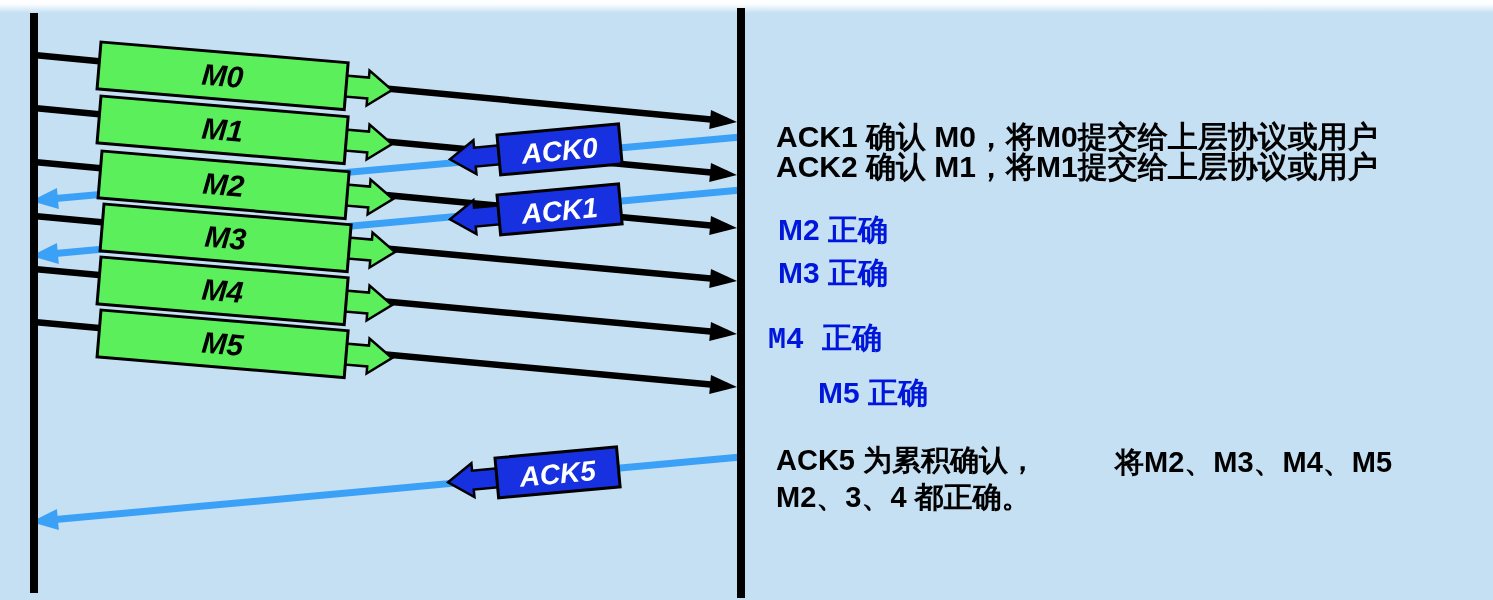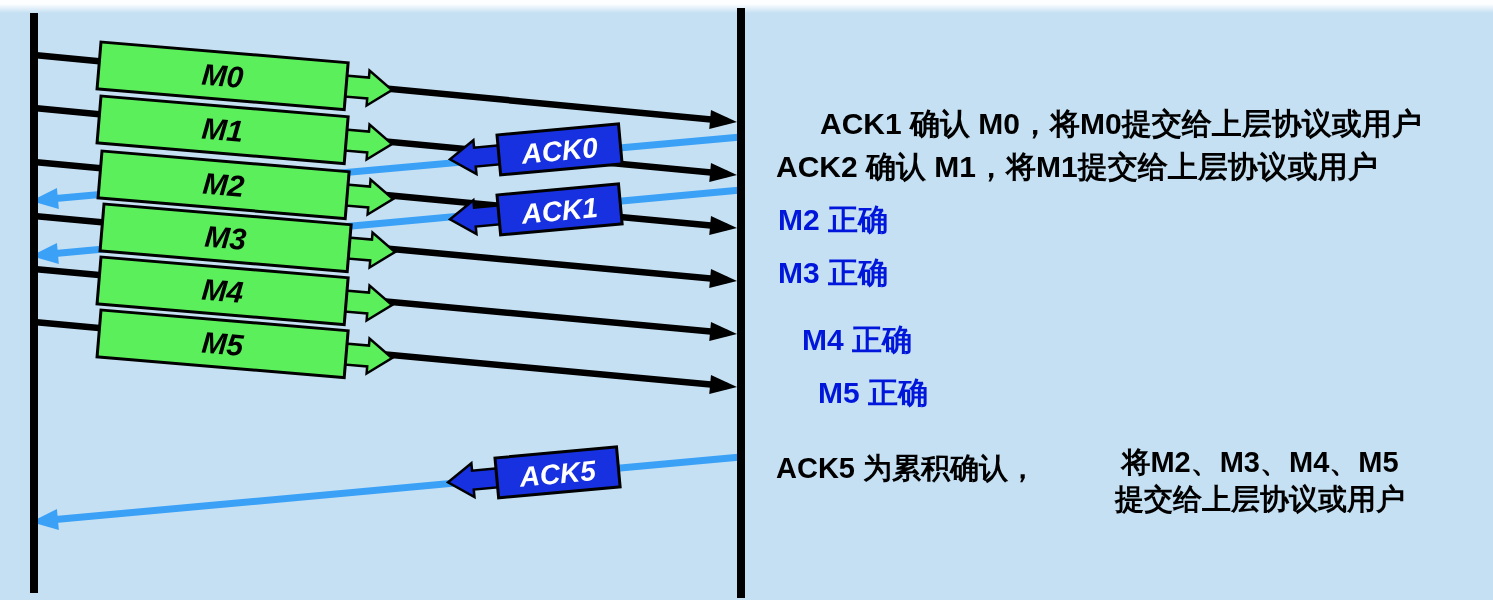--- a/index.html
+++ b/index.html
@@ -129,28 +129,28 @@
       <text class="ack-label" x="61" y="31" text-anchor="middle">ACK1</text>
     </g>
     <g transform="translate(495,458) rotate(-5.2)">
       <polygon stroke="#000" stroke-width="2.5" points="2,10.5 -24,10.5 -24,3 -49,20 -24,37 -24,29.5 2,29.5" fill="#1730E0"></polygon>
       <rect stroke="#000" stroke-width="3" x="0" y="0" width="122" height="40" fill="#1730E0"></rect>
       <text class="ack-label" x="61" y="31" text-anchor="middle">ACK5</text>
     </g>
   </g>
 </svg>
 
-<div class="ann" style="left:776px;top:105px;margin-left:44px;">ACK1 确认 M0，将M0提交给上层协议或用户</div>
+<div class="ann" style="left:776px;top:118px;">ACK1 确认 M0，将M0提交给上层协议或用户</div>
 <div class="ann" style="left:776px;top:148px;">ACK2 确认 M1，将M1提交给上层协议或用户</div>
 
-<div class="ann blue" style="left:778px;top:201px;">M2 正确</div>
+<div class="ann blue" style="left:778px;top:211px;">M2 正确</div>
 <div class="ann blue" style="left:778px;top:254px;">M3 正确</div>
-<div class="ann blue" style="left:802px;top:321px;">M4 正确</div>
+<div class="ann blue" style="left:768px;top:321px;font-family:Liberation Mono, monospace;">M4 正确</div>
 <div class="ann blue" style="left:818px;top:374px;">M5 正确</div>
 
-<div class="ann block" style="left:776px;top:442px;margin-top:8px;">
+<div class="ann block" style="left:776px;top:442px;">
   <div>ACK5 为累积确认，</div>
+  <div>M2、3、4 都正确。</div>
 </div>
 
-<div class="ann block" style="left:1115px;top:444px;text-align:center;">
+<div class="ann block" style="left:1115px;top:444px;">
   <div>将M2、M3、M4、M5</div>
-  <div>提交给上层协议或用户</div>
 </div>
 
 </body></html>

